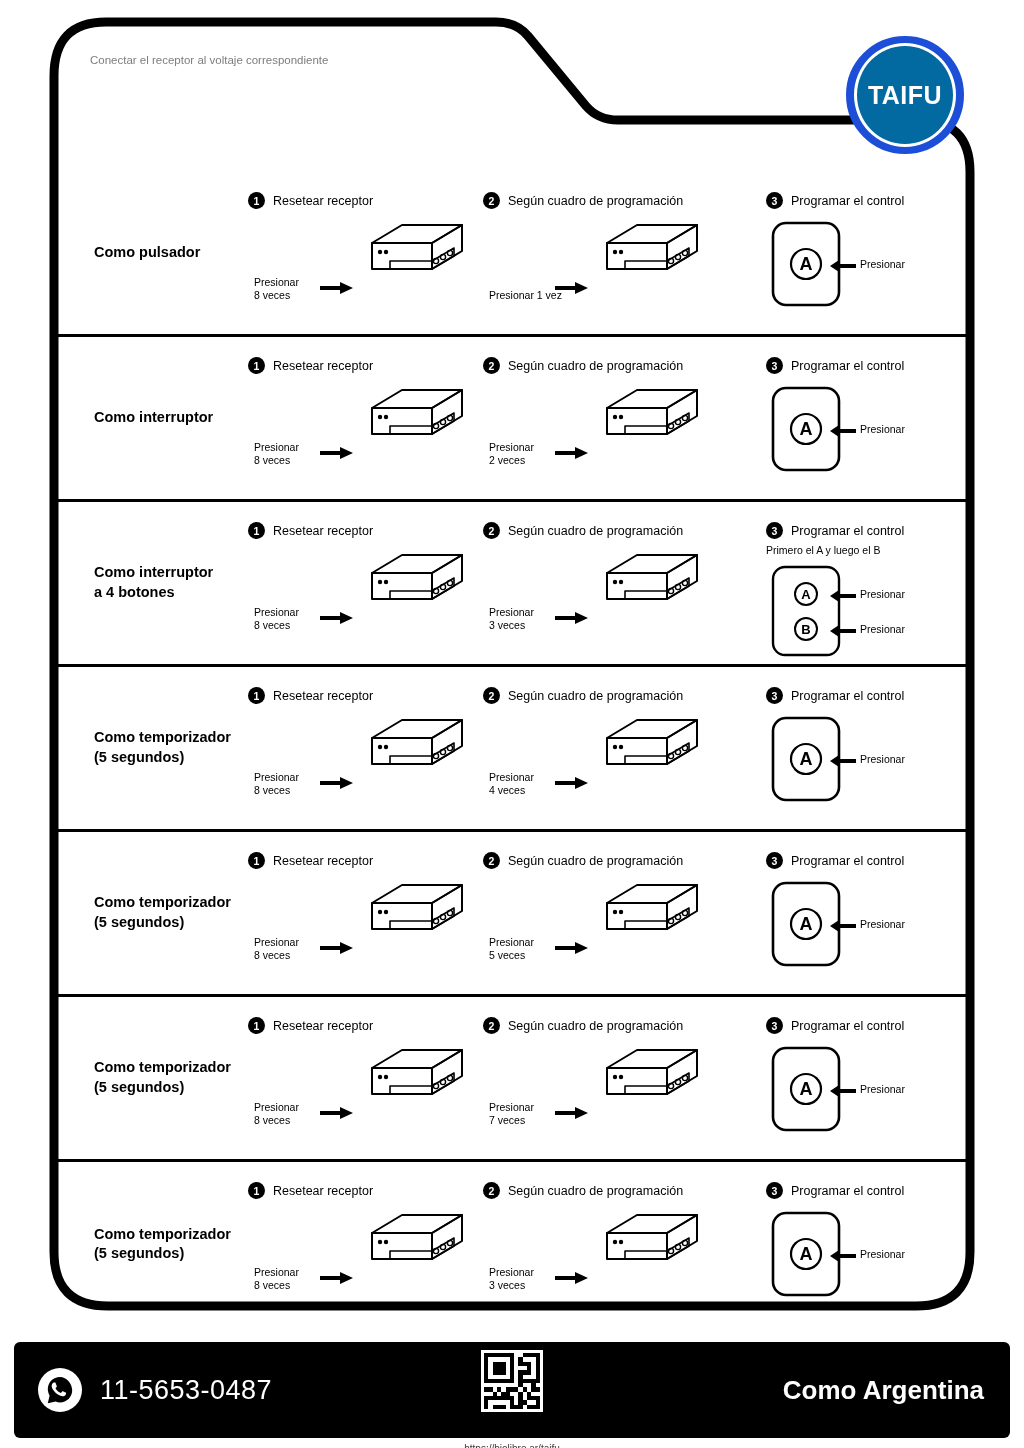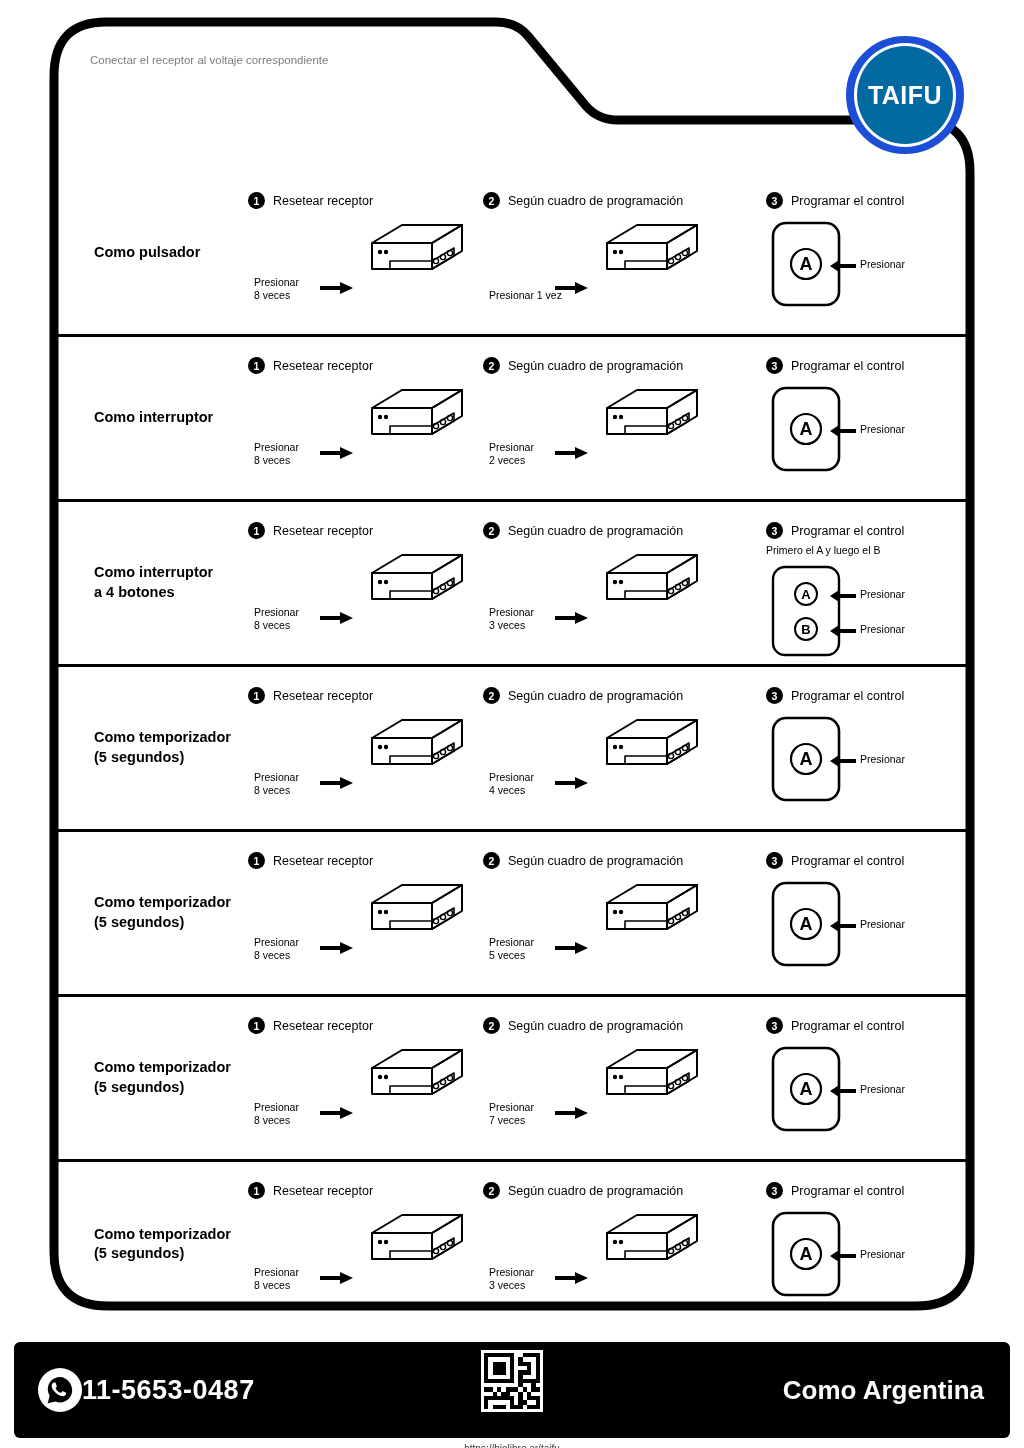--- a/index.html
+++ b/index.html
@@ -116,21 +116,22 @@
     border-radius: 6px;
     display: flex; align-items: center;
   }
   .wa {
     margin-left: 24px;
     width: 44px; height: 44px; border-radius: 50%;
     background: #fff;
     display: flex; align-items: center; justify-content: center;
   }
   .phone {
-    color: #fff; font-size: 27px; font-weight: bold; letter-spacing: 0.5px;
+    margin-left: 18px;
+    color: #fff; font-size: 27px; font-weight: normal; letter-spacing: 0.5px;
   }
   .qr {
     position: absolute; left: 50%; transform: translateX(-50%);
     top: 8px;
     width: 62px; height: 62px;
     background: #fff;
     padding: 3px;
   }
   .qr-grid {
     width: 100%; height: 100%;

